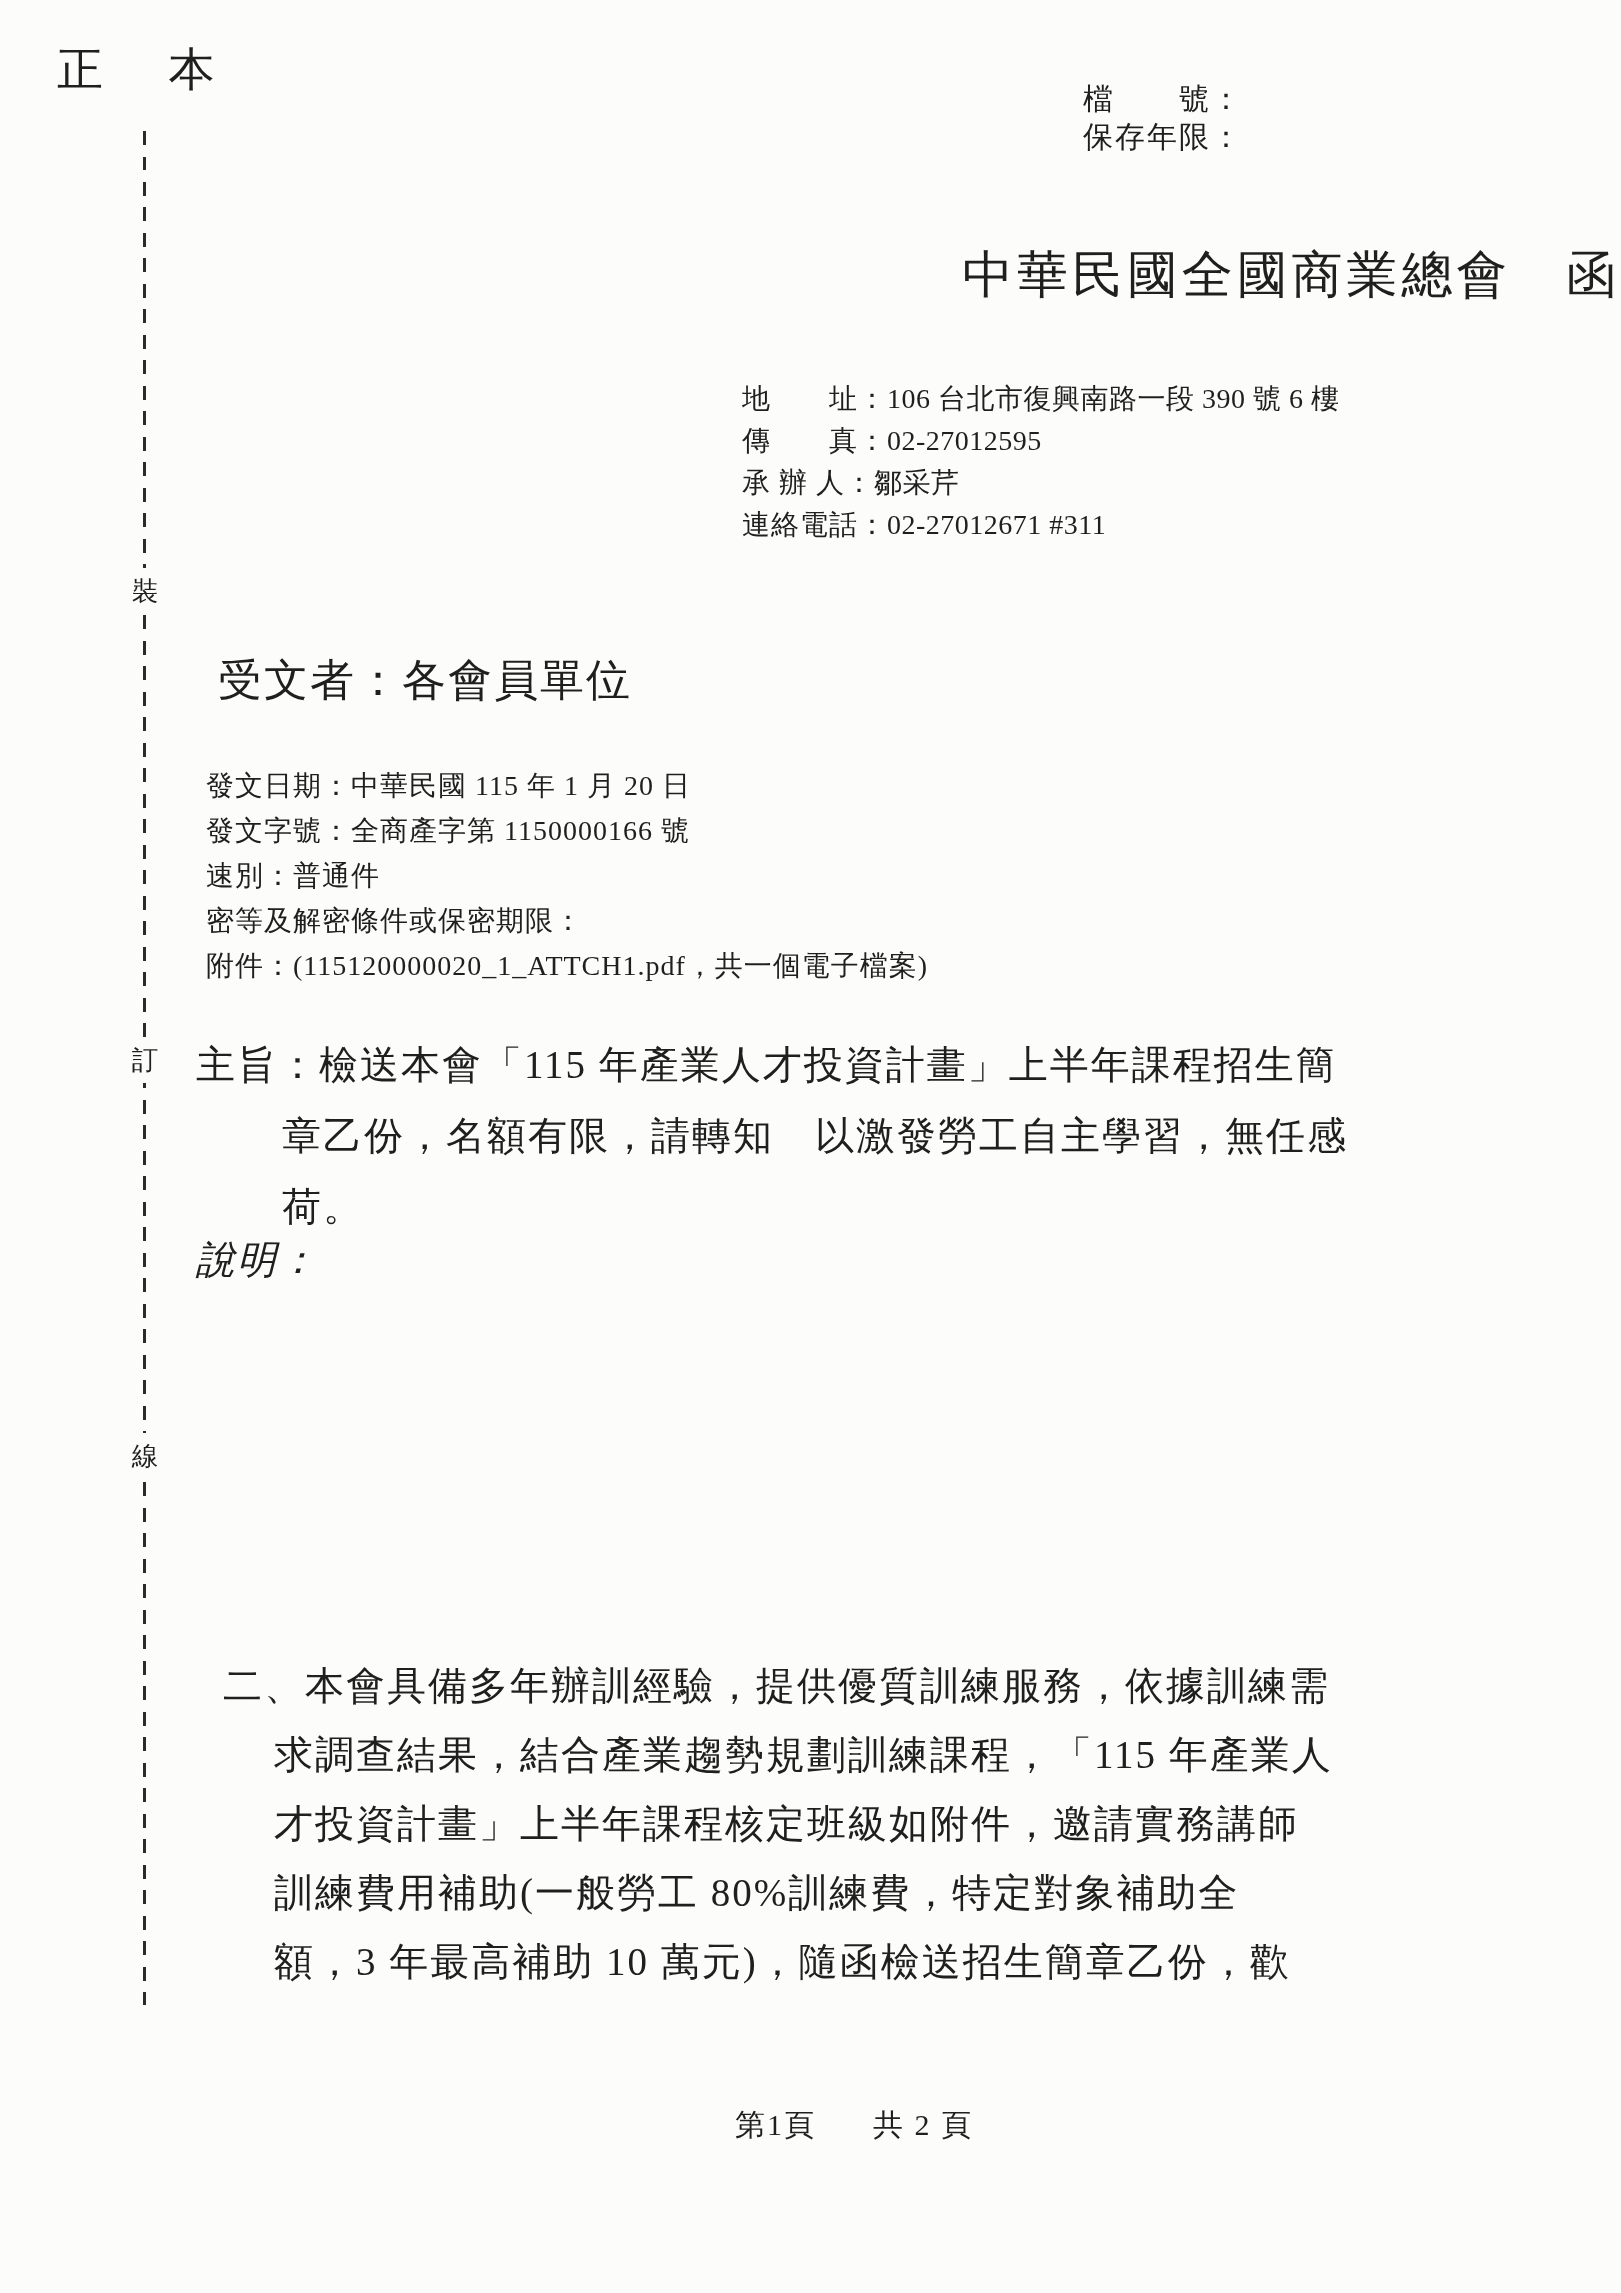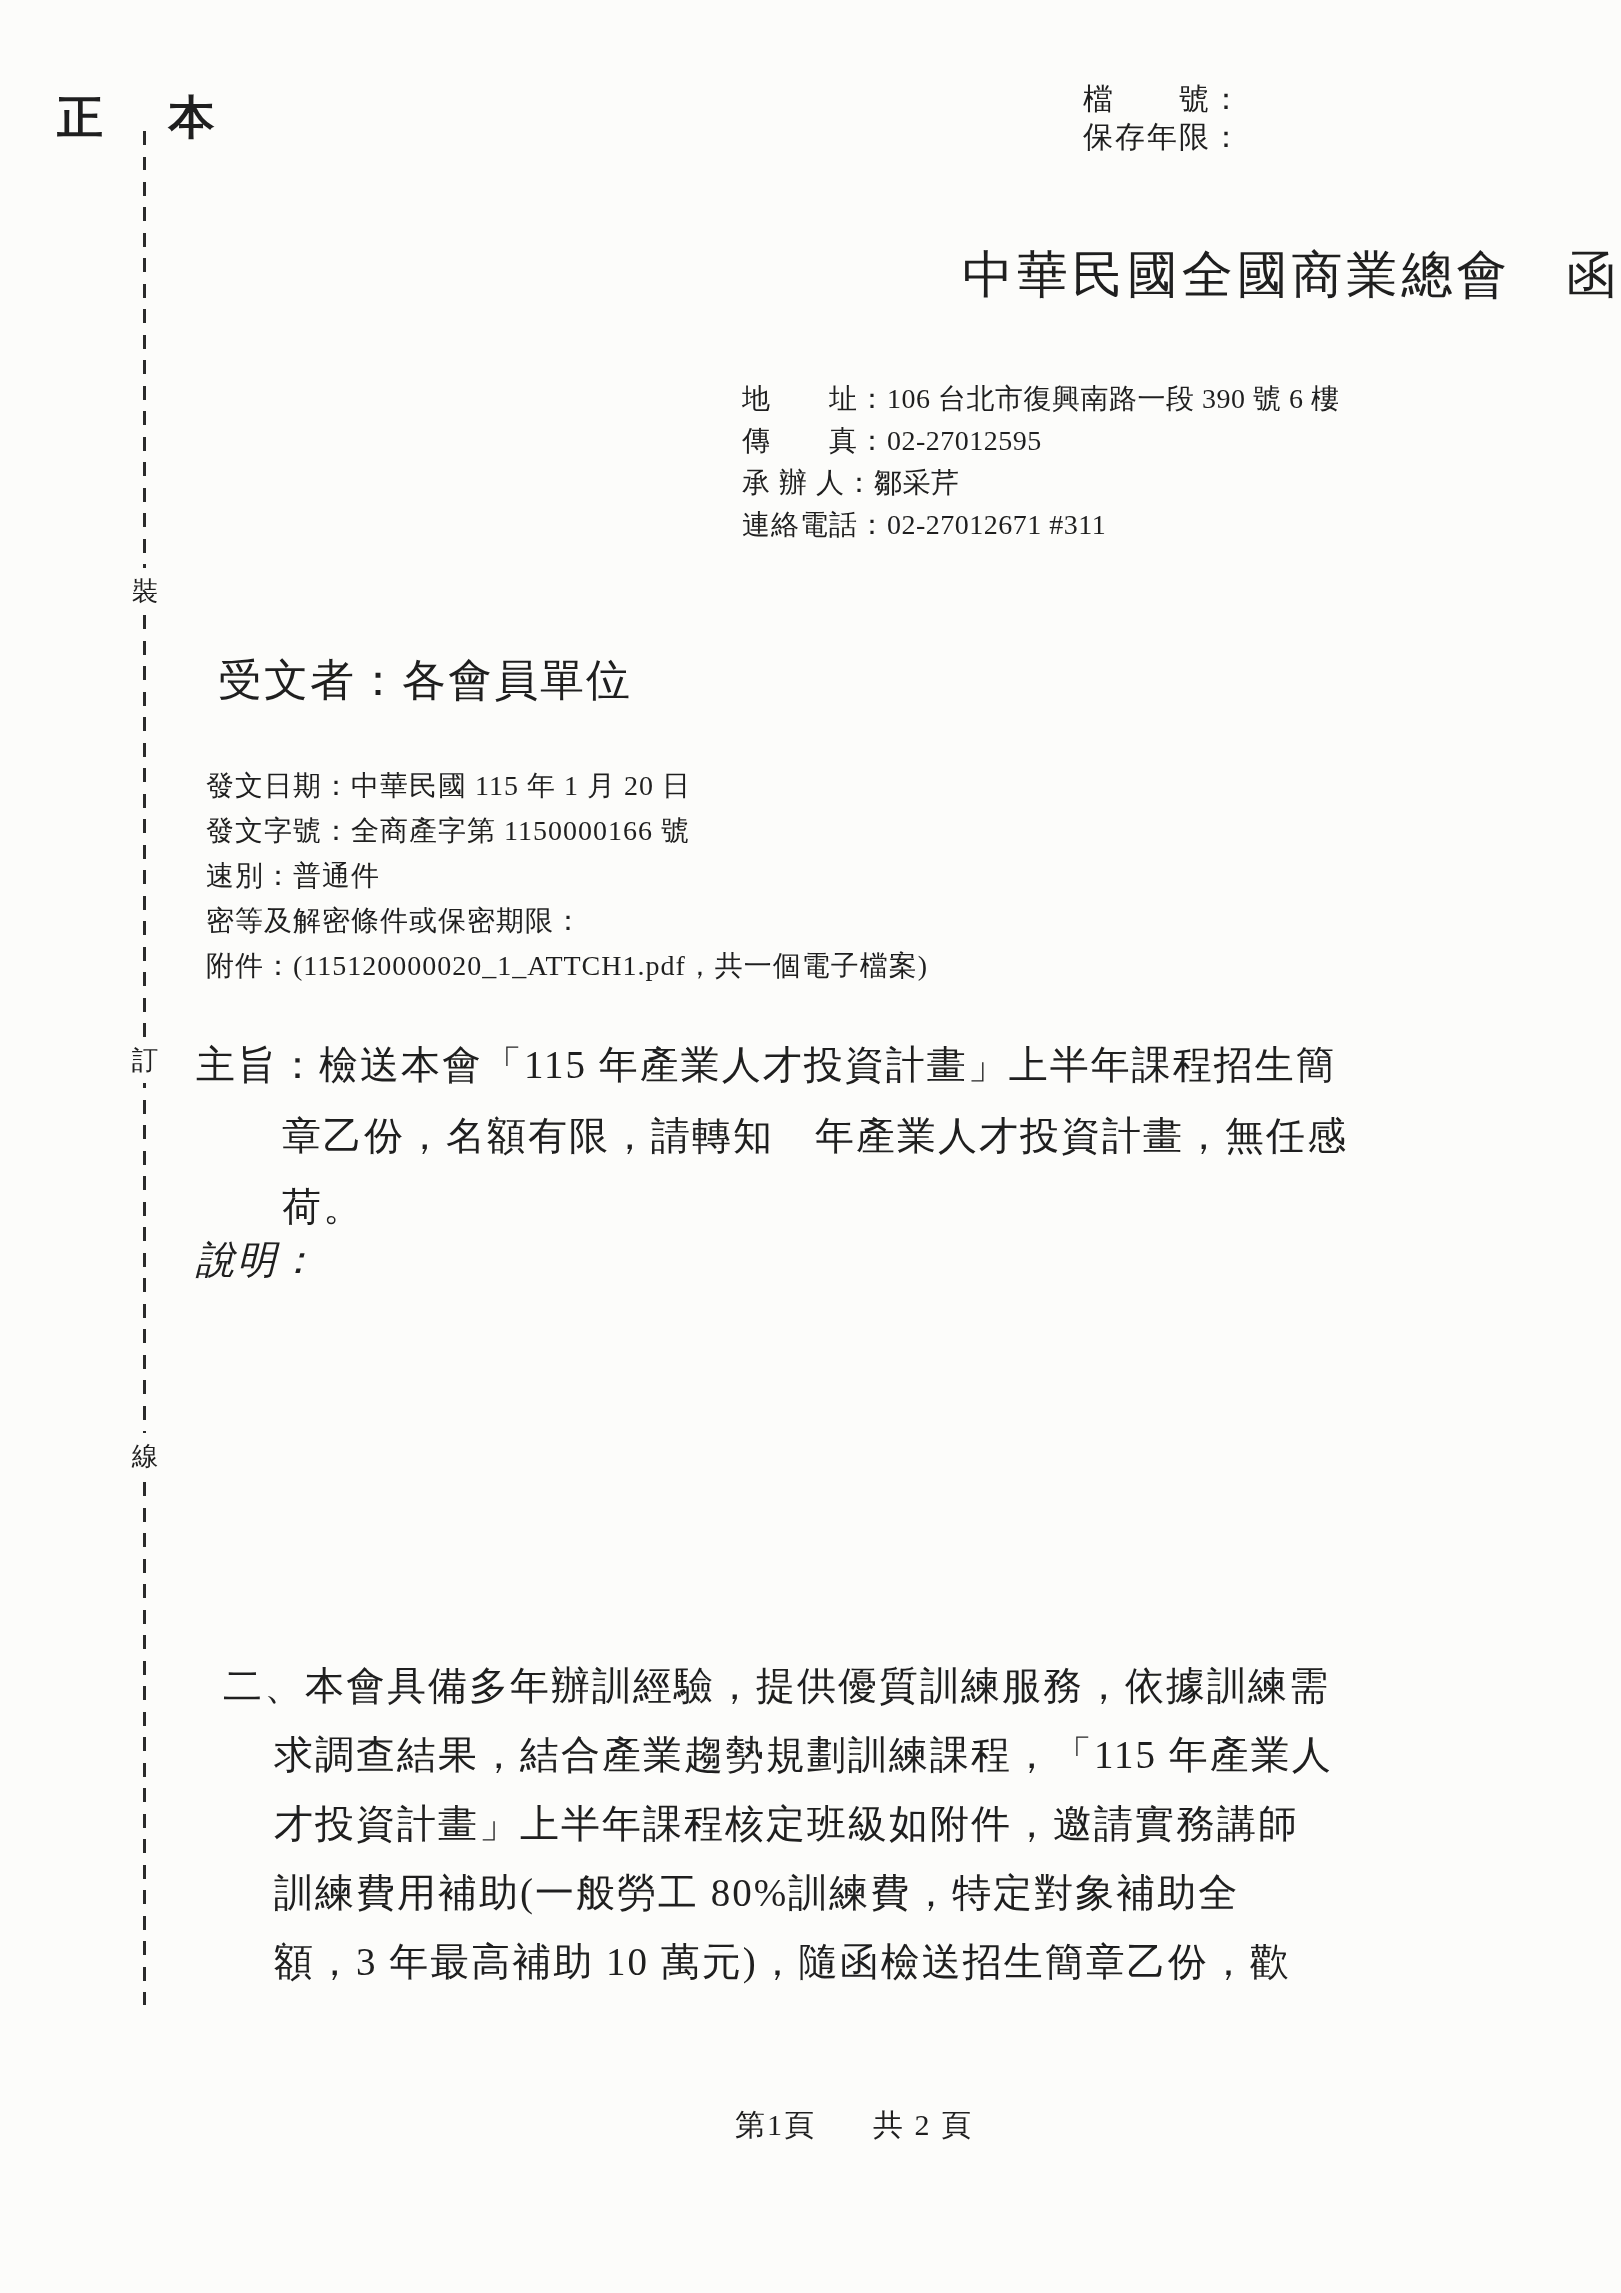--- a/index.html
+++ b/index.html
@@ -9,21 +9,21 @@
     margin:0 auto;
     background:#fcfcfa;
     color:#1f1f1f;
     font-family:"Liberation Serif","DejaVu Serif",serif;
     overflow:hidden;
   }
   .abs{position:absolute;}
   .nowrap{white-space:nowrap;}
 
   
-  .copy-marker{left:57px;top:39px;font-size:46px;letter-spacing:9.8px;font-weight:700;margin-top:48px;}
+  .copy-marker{left:57px;top:39px;font-size:46px;letter-spacing:9.8px;font-weight:400;}
 
   
   .stamp{left:1083px;top:80px;font-size:30px;line-height:38px;letter-spacing:2px;}
 
   
   .doc-title{left:0;right:0;top:241px;text-align:right;font-size:51px;letter-spacing:3.9px;}
 
   
   .contact{left:742px;top:378px;font-size:28px;line-height:42px;}
   .contact .label{letter-spacing:1px;}
@@ -99,21 +99,21 @@
       <div class="nowrap">發文日期：中華民國 115 年 1 月 20 日</div>
       <div class="nowrap">發文字號：全商產字第 1150000166 號</div>
       <div class="nowrap">速別：普通件</div>
       <div class="nowrap">密等及解密條件或保密期限：</div>
       <div class="nowrap">附件：(115120000020_1_ATTCH1.pdf，共一個電子檔案)</div>
     </div>
 
   <div class="abs subject">
     <div class="nowrap">主旨：檢送本會「115 年產業人才投資計畫」上半年課程招生簡</div>
     <div class="cont">
-        <div class="nowrap">章乙份，名額有限，請轉知　年產業人才投資計畫，無任感</div>
+        <div class="nowrap">章乙份，名額有限，請轉知　以激發勞工自主學習，無任感</div>
         <div class="nowrap">荷。</div>
       </div>
   </div>
 
   <div class="abs explain-heading nowrap">說明：</div>
 
 
   <div class="abs item item-two">
     <div class="nowrap">二、本會具備多年辦訓經驗，提供優質訓練服務，依據訓練需</div>
     <div class="cont">

